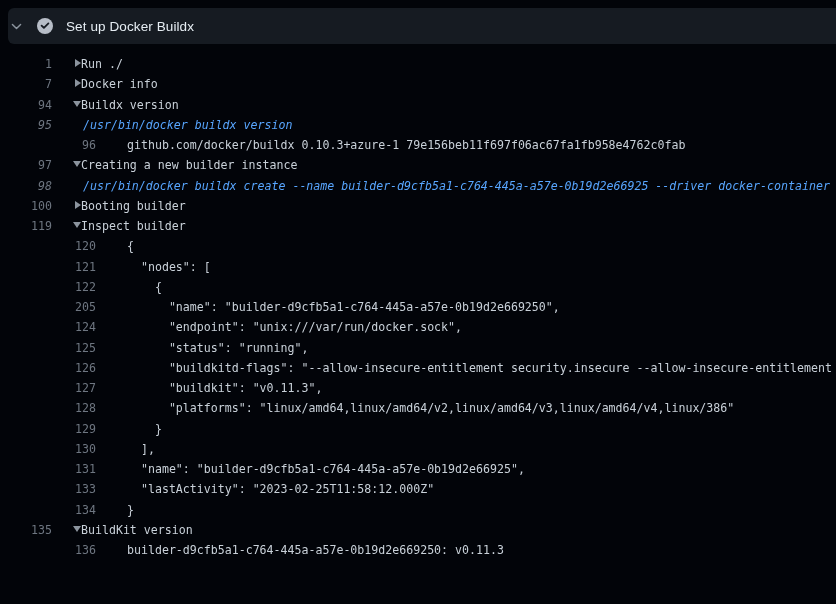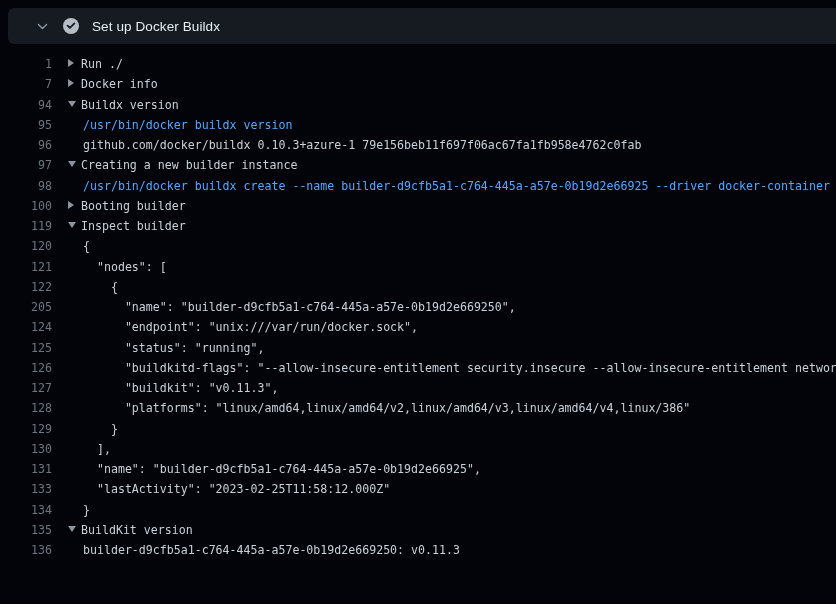--- a/index.html
+++ b/index.html
@@ -7,21 +7,21 @@
     width:836px;height:604px;position:relative;
     background:var(--bg,#020409);
     font-family:"DejaVu Sans Mono","Liberation Mono",monospace;
   }
   
   .step-header{
     position:absolute;left:8px;top:8px;right:0;height:36px;
     background:var(--header-bg,#161b22);
     border-radius:6px 0 0 6px;
     display:flex;align-items:center;gap:13px;
-    padding-left:26px;box-sizing:border-box;cursor:pointer;
+    padding-left:0;box-sizing:border-box;cursor:pointer;
   }
   .chev{display:flex;align-items:center;justify-content:center;width:16px;height:16px;}
   .status{display:flex;align-items:center;justify-content:center;width:16px;height:16px;}
   .step-title{
     color:var(--title,#e6edf3);
     font-family:"Liberation Sans","DejaVu Sans",sans-serif;
     font-size:13.5px;font-weight:400;letter-spacing:.1px;
   }
   
   .log{
@@ -30,23 +30,23 @@
     font-size:11.6px;line-height:20.25px;
     overflow:hidden;
   }
   .line{display:flex;height:20.25px;white-space:pre;}
   .num{
     flex:none;width:52px;text-align:right;
     color:var(--line-number,#6e7681);cursor:pointer;
   }
   .content{margin-left:16px;}
   .content.plain{padding-left:15px;}
-  .line.group .content{color:var(--group-text,#c9d1d9);cursor:pointer;}
-  .line.command{color:var(--command-text,#58a6ff);}
-  .line.output{color:var(--output-text,#c9d1d9);}
+  .line.group .content{color:var(--group-text,#c9d1d9);cursor:pointer;text-align:right;}
+  .line.command{color:var(--command-text,#58a6ff);font-style:italic;}
+  .line.output{color:var(--output-text,#c9d1d9);padding-left:44px;}
   .arrow{display:inline-block;width:13px;}
   .tri-right{
     display:inline-block;width:0;height:0;transform:translateY(-1px);
     border-top:4px solid transparent;border-bottom:4px solid transparent;
     border-left:6px solid var(--arrow,#8b949e);
   }
   .tri-down{
     display:inline-block;width:0;height:0;transform:translateY(-2px);
     border-left:4px solid transparent;border-right:4px solid transparent;
     border-top:6px solid var(--arrow,#8b949e);

